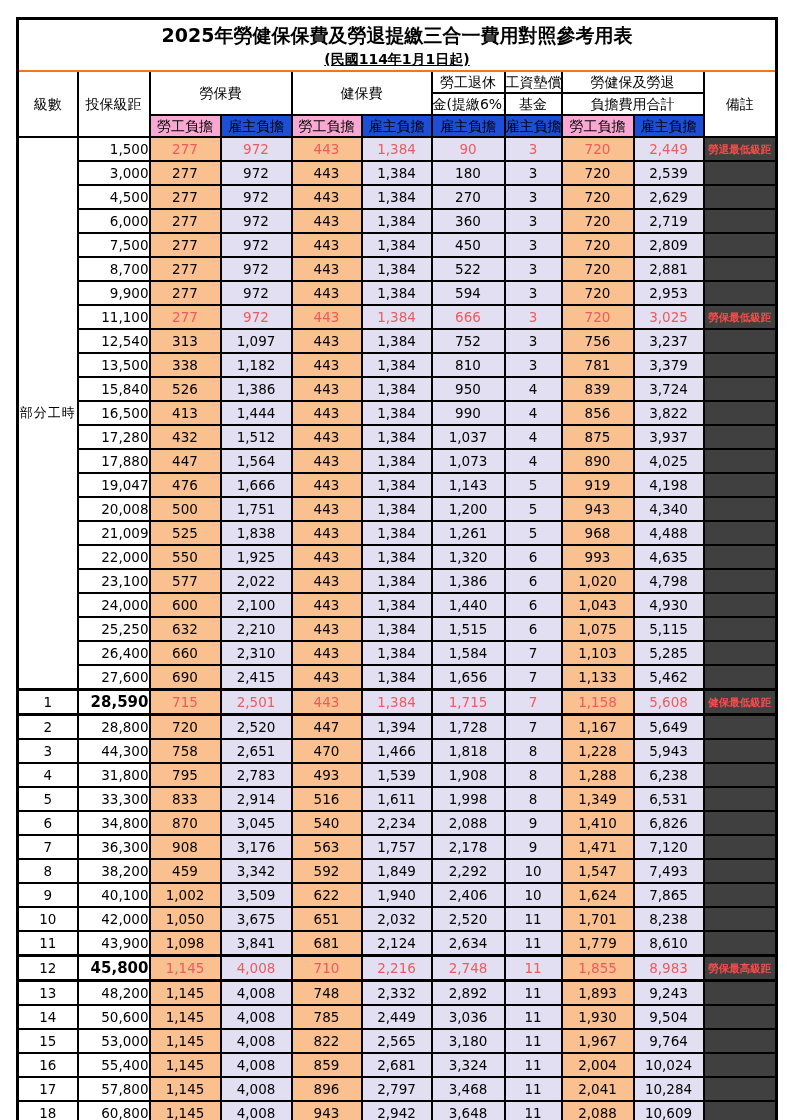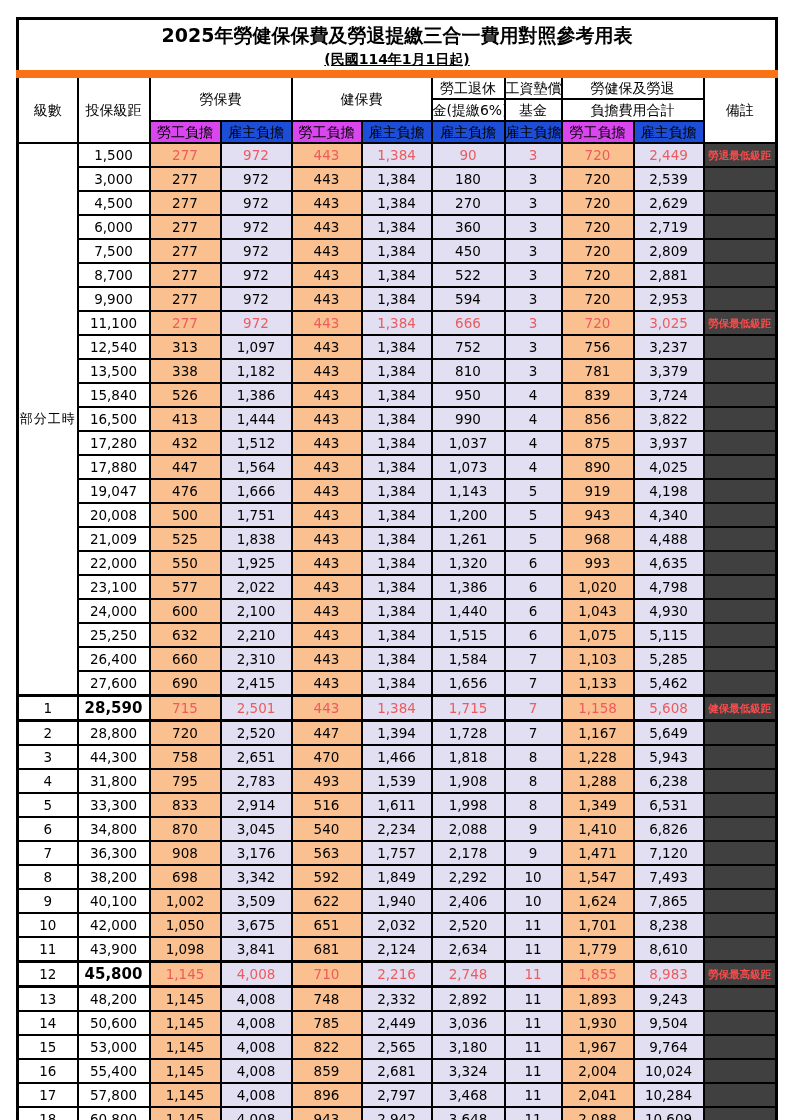--- a/index.html
+++ b/index.html
@@ -18,34 +18,34 @@
     border:2px solid #000;
     text-align:center;
     vertical-align:middle;
     padding:0;
     overflow:hidden;
     white-space:nowrap;
     font-weight:normal;
   }
   table{border:3px solid #000;}
   
-  .title-cell{height:50px;border-bottom:8px solid #f97316;}
+  .title-cell{height:50px;border-bottom:2px solid #f97316;}
   .title-main{font-size:19px;font-weight:bold;line-height:27px;}
   .title-sub{font-size:14px;font-weight:bold;line-height:20px;text-decoration:underline;}
   
   thead th{font-size:14px;height:20px;line-height:20px;background:#fff;}
-  th.sh-emp{background:#d946ef;margin-left:14px;}
+  th.sh-emp{background:#f9a8d4;margin-left:14px;}
   th.sh-er{background:#1d4ed8;}
   
   tbody td{height:22px;font-size:13.5px;line-height:22px;}
   td.emp{background:#FAC08F;}
   td.er{background:#E1DFF1;}
   td.level-cell{background:#fff;font-size:13.5px;}
   td.part-label{font-size:13px;letter-spacing:1px;margin-left:28px;}
-  td.bracket-cell{background:#fff;}
+  td.bracket-cell{background:#fff;text-align:right;}
   td.bracket-cell.bold{font-weight:bold;font-size:15px;}
   td.num.red{color:#EC5B5E;}
   td.remark-cell{background:#404040;font-size:10.5px;font-weight:bold;color:#FB4B4B;letter-spacing:0;}
   tr.thick td{border-top-width:3px;border-bottom-width:3px;}
 </style>
 </head>
 <body>
 
 <div class="sheet">
   <table>
@@ -460,21 +460,21 @@
           <td class="num er">1,757</td>
           <td class="num er">2,178</td>
           <td class="num er">9</td>
           <td class="num emp">1,471</td>
           <td class="num er">7,120</td>
           <td class="remark-cell"></td>
         </tr>
         <tr>
           <td class="level-cell">8</td>
           <td class="bracket-cell">38,200</td>
-          <td class="num emp">698</td>
+          <td class="num emp">459</td>
           <td class="num er">3,342</td>
           <td class="num emp">592</td>
           <td class="num er">1,849</td>
           <td class="num er">2,292</td>
           <td class="num er">10</td>
           <td class="num emp">1,547</td>
           <td class="num er">7,493</td>
           <td class="remark-cell"></td>
         </tr>
         <tr>

